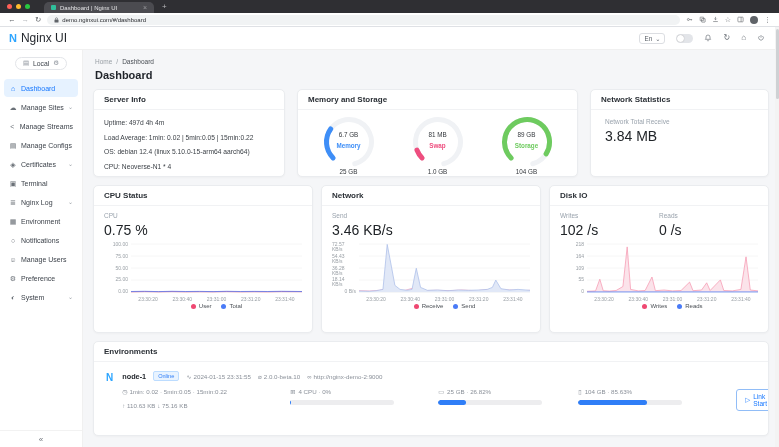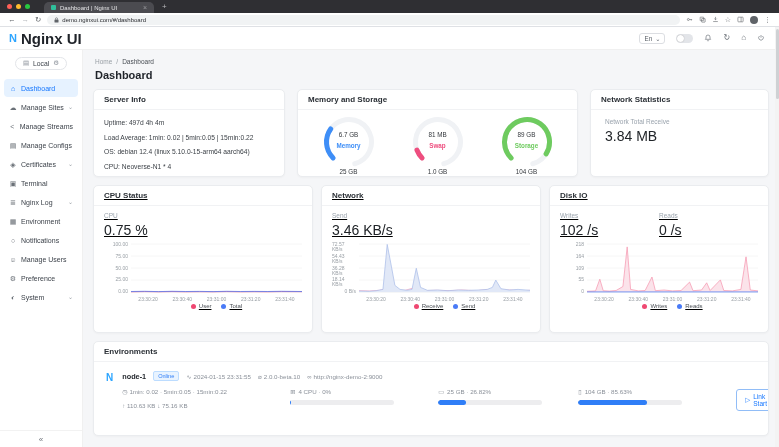--- a/index.html
+++ b/index.html
@@ -22,21 +22,21 @@
   .urlpill { flex:1; height:10px; background:#f1f3f4; border-radius:5px; display:flex; align-items:center; gap:3px; padding:0 7px; }
   .urltext { font-size:6px; color:#2b2d31; }
   .chromeicon { color:#5f6368; font-size:7px; line-height:1; display:flex; align-items:center; }
   .chromeicon svg { display:block; }
   .avatar { width:8px; height:8px; border-radius:50%; background:#5f6368; }
 
   
   .app-header { height:23px; background:#fff; border-bottom:1px solid #f0f0f0; display:flex; align-items:center; }
   .brand { width:83px; padding-left:9px; display:flex; align-items:center; gap:4px; }
   .brand-n { color:#2da5ff; font-weight:800; font-size:11px; }
-  .brand-t { font-size:15px; font-weight:700; color:#1f2329; }
+  .brand-t { font-size:12px; font-weight:400; color:#1f2329; }
   .hdr-right { margin-left:auto; display:flex; align-items:center; gap:11px; padding-right:14px; }
   .lang-select { border:1px solid #dcdee2; border-radius:3px; font-size:6.3px; color:#595f66; padding:1px 4px; display:flex; gap:3px; align-items:center; }
   .toggle { width:17px; height:9px; border-radius:5px; background:#e3e5e9; position:relative; }
   .toggle .knob { position:absolute; left:1px; top:1px; width:7px; height:7px; border-radius:50%; background:#fff; box-shadow:0 0 1px rgba(0,0,0,.4); }
   .hicon { color:#6b7178; font-size:8px; line-height:1; display:flex; align-items:center; }
   .hicon svg { display:block; }
 
   
   .app-body { display:flex; height:397px; }
   .sidebar { width:83px; background:#fff; border-right:1px solid #f0f0f0; display:flex; flex-direction:column; }
@@ -69,21 +69,21 @@
   .gauge { position:relative; width:72px; height:62px; text-align:center; }
   .gauge svg { display:block; margin:0 auto; }
   .g-value { position:absolute; top:17px; left:0; right:0; font-size:6.3px; color:#33373c; }
   .g-label { position:absolute; top:28px; left:0; right:0; font-size:6.3px; font-weight:700; }
   .g-total { position:absolute; bottom:1px; left:0; right:0; font-size:6.3px; color:#33373c; }
 
   .stats2 { display:flex; gap:46px; padding:8px 14px; }
   .stat .s-label { font-size:6.5px; color:#9aa3ad; margin-bottom:3px; }
   .stat .s-value { font-size:14px; font-weight:500; color:#202428; }
 
-  .row2 { display:grid; grid-template-columns:1fr 1fr 1fr; gap:8px; margin-bottom:8px;text-decoration:underline; }
+  .row2 { display:grid; grid-template-columns:1fr 1fr 1fr; gap:8px; margin-bottom:8px; }
   .row2 .card { height:148px; }
   .row2 .stats { display:grid; grid-template-columns:1fr 1fr; margin-bottom:4px; }
   .chart { position:relative; padding-left:27px; margin-top:4px; }
   .y-labels { position:absolute; left:0; top:0; height:52px; width:24px; display:flex; flex-direction:column; justify-content:space-between; align-items:flex-end; }
   .y-labels span { font-size:5px; color:#9aa0a6; line-height:5px; }
   .plot { width:100%; height:52px; display:block; }
   .x-labels { position:relative; height:8px; }
   .x-labels span { position:absolute; top:2px; font-size:5px; color:#9aa0a6; transform:translateX(-50%); white-space:nowrap; }
   .legend { display:flex; justify-content:center; gap:10px; margin-top:1px; }
   .legend .li { display:flex; align-items:center; gap:3px; }

